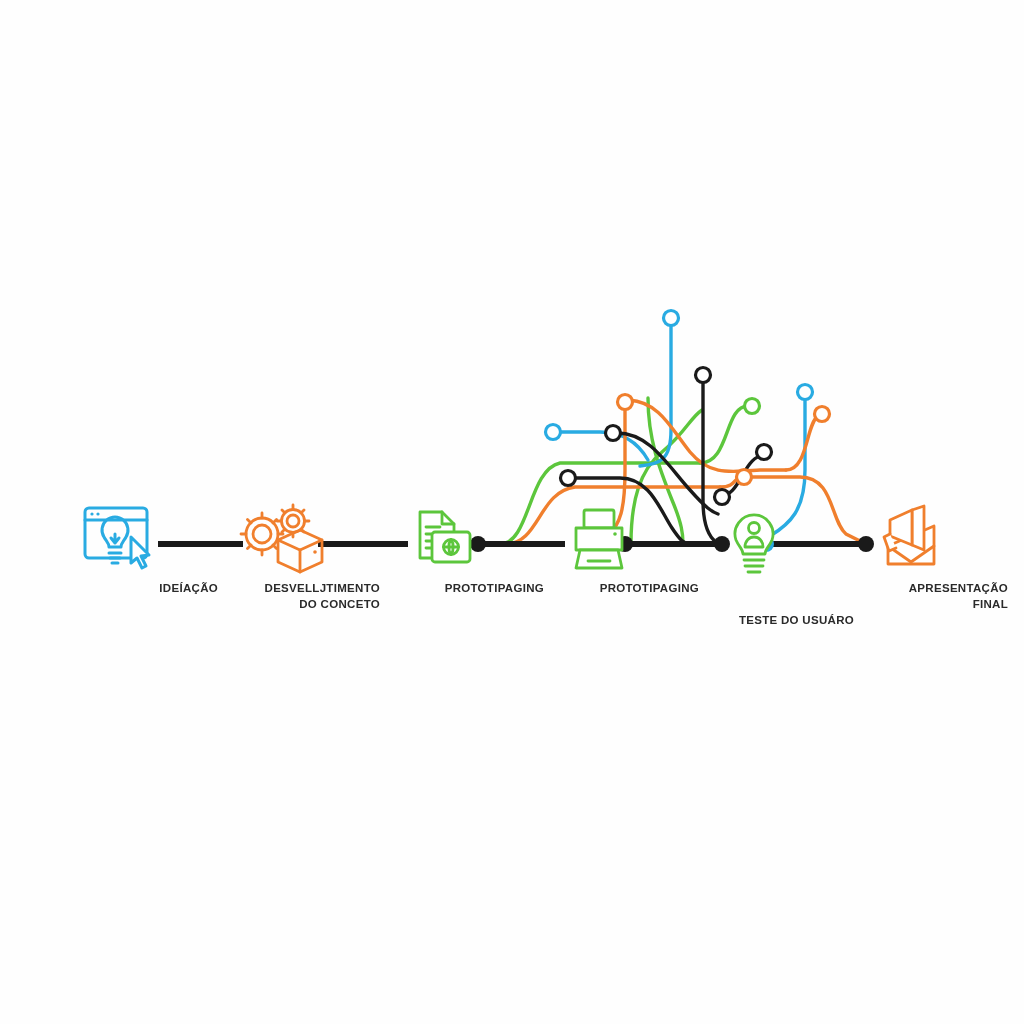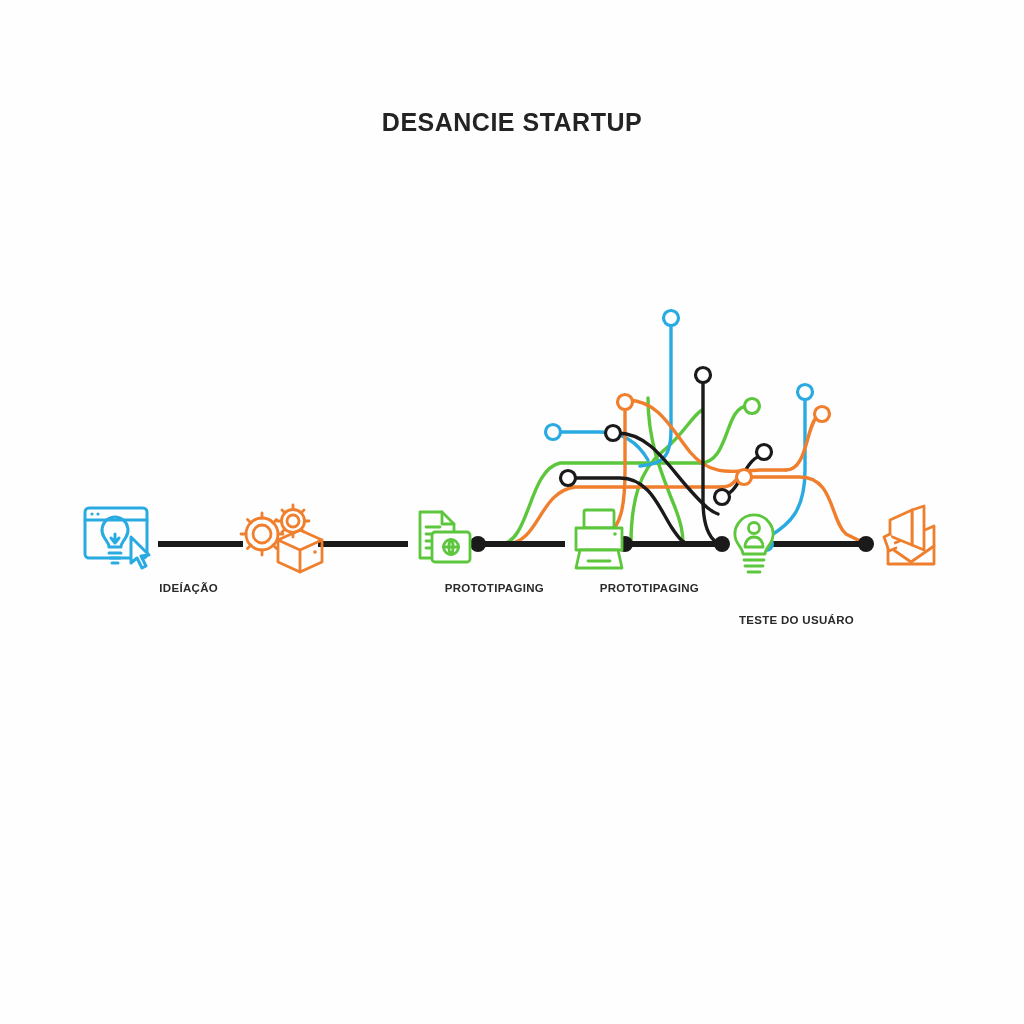--- a/index.html
+++ b/index.html
@@ -50,21 +50,20 @@
     width: 200px;
     margin-left: -100px;
   }
   .stage-label span { display: block; }
 </style>
 </head>
 <body>
 
 <div id="stage">
 
-  <div id="page-title">DESANCIE STARTUP</div>
 
   <svg id="diagram" viewBox="0 0 1024 1024">
 
     <g fill="none" stroke-linecap="round" stroke-width="3.4">
 
       <path stroke="#5CC63C" d="M478,544 L500,544 C530,544 528,470 560,463 L700,463"></path>
       <path stroke="#5CC63C" d="M700,463 C730,463 724,406 748,406"></path>
       <path stroke="#5CC63C" d="M631,544 C631,500 640,470 662,452 C686,432 690,418 702,410"></path>
       <path stroke="#5CC63C" d="M648,398 C648,440 660,470 672,500 C682,524 683,534 683,544"></path>
 
@@ -181,23 +180,31 @@
       <path d="M888,546 l23,16 l23,-16"></path>
       <path d="M912,510 l12,-4 l0,44 l-12,-5 z" fill="#FFFFFF"></path>
       <path d="M912,510 l-22,10 l0,16 l22,9 z" fill="#FFFFFF"></path>
       <path d="M890,534 l-6,3 l5,14 l7,-3" fill="#FFFFFF"></path>
     </g>
   </svg>
 
   <div class="stage-label" style="left:118px; top:581px;">
     <span>IDEÍAÇÃO</span>
   </div>
+  <div class="stage-label" style="left:280px; top:581px;">
+    <span>DESVELLJTIMENTO</span>
+    <span>DO CONCETO</span>
+  </div>
   <div class="stage-label" style="left:444px; top:581px;">
     <span>PROTOTIPAGING</span>
   </div>
   <div class="stage-label" style="left:599px; top:581px;">
     <span>PROTOTIPAGING</span>
   </div>
   <div class="stage-label" style="left:754px; top:613px;">
     <span>TESTE DO USUÁRO</span>
   </div>
+  <div class="stage-label" style="left:908px; top:581px;">
+    <span>APRESENTAÇÃO</span>
+    <span>FINAL</span>
+  </div>
 
 </div>
 
 </body></html>

